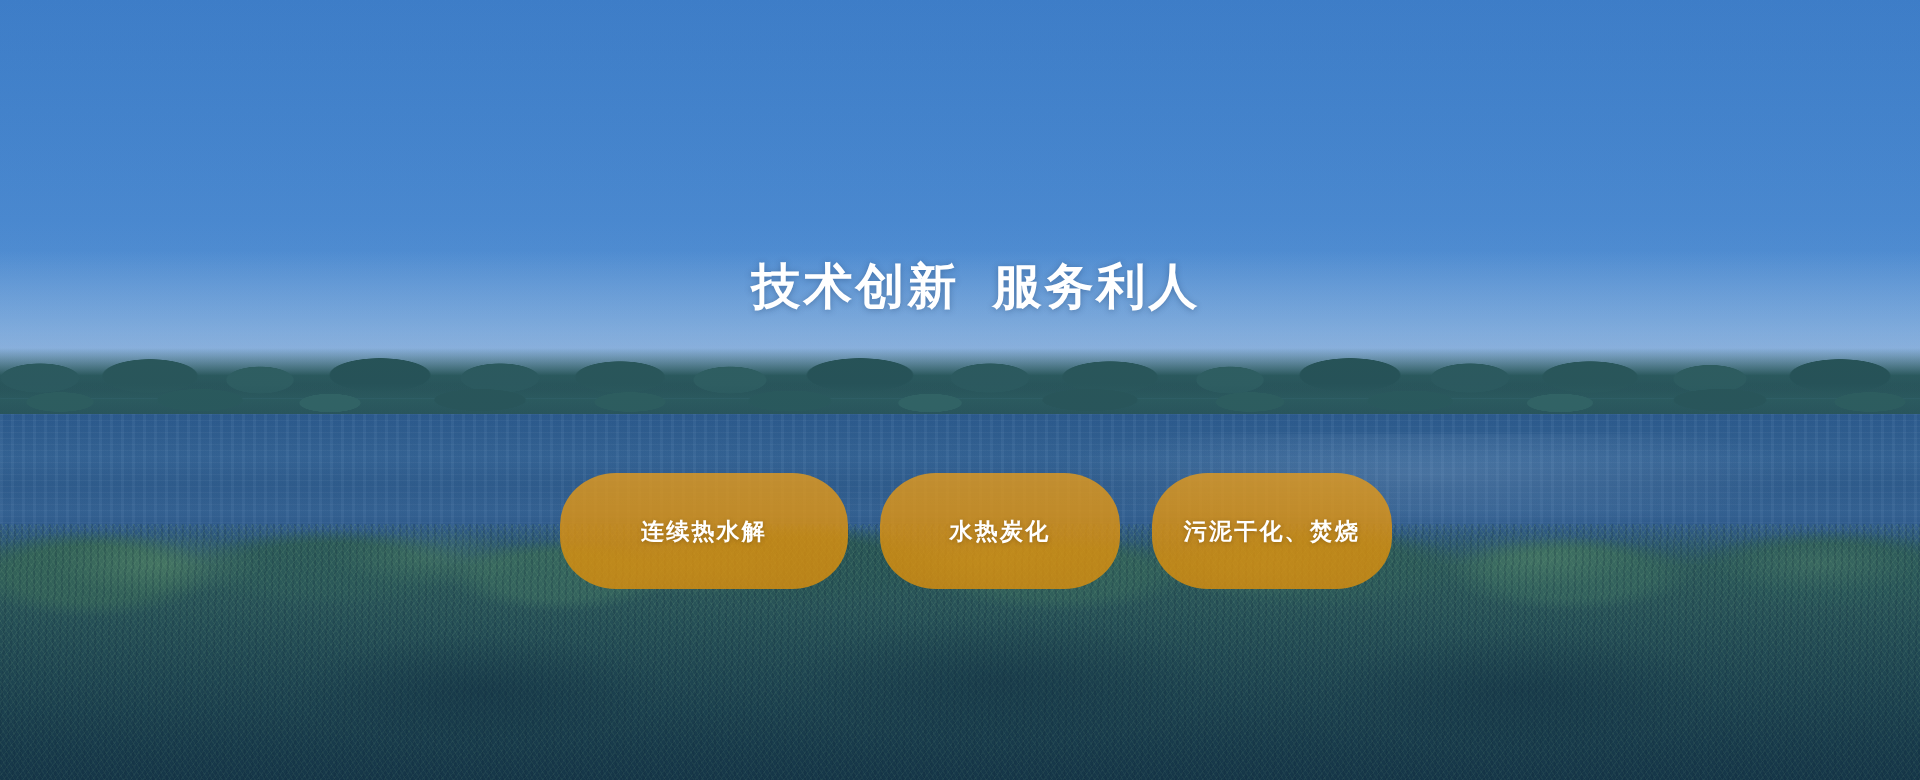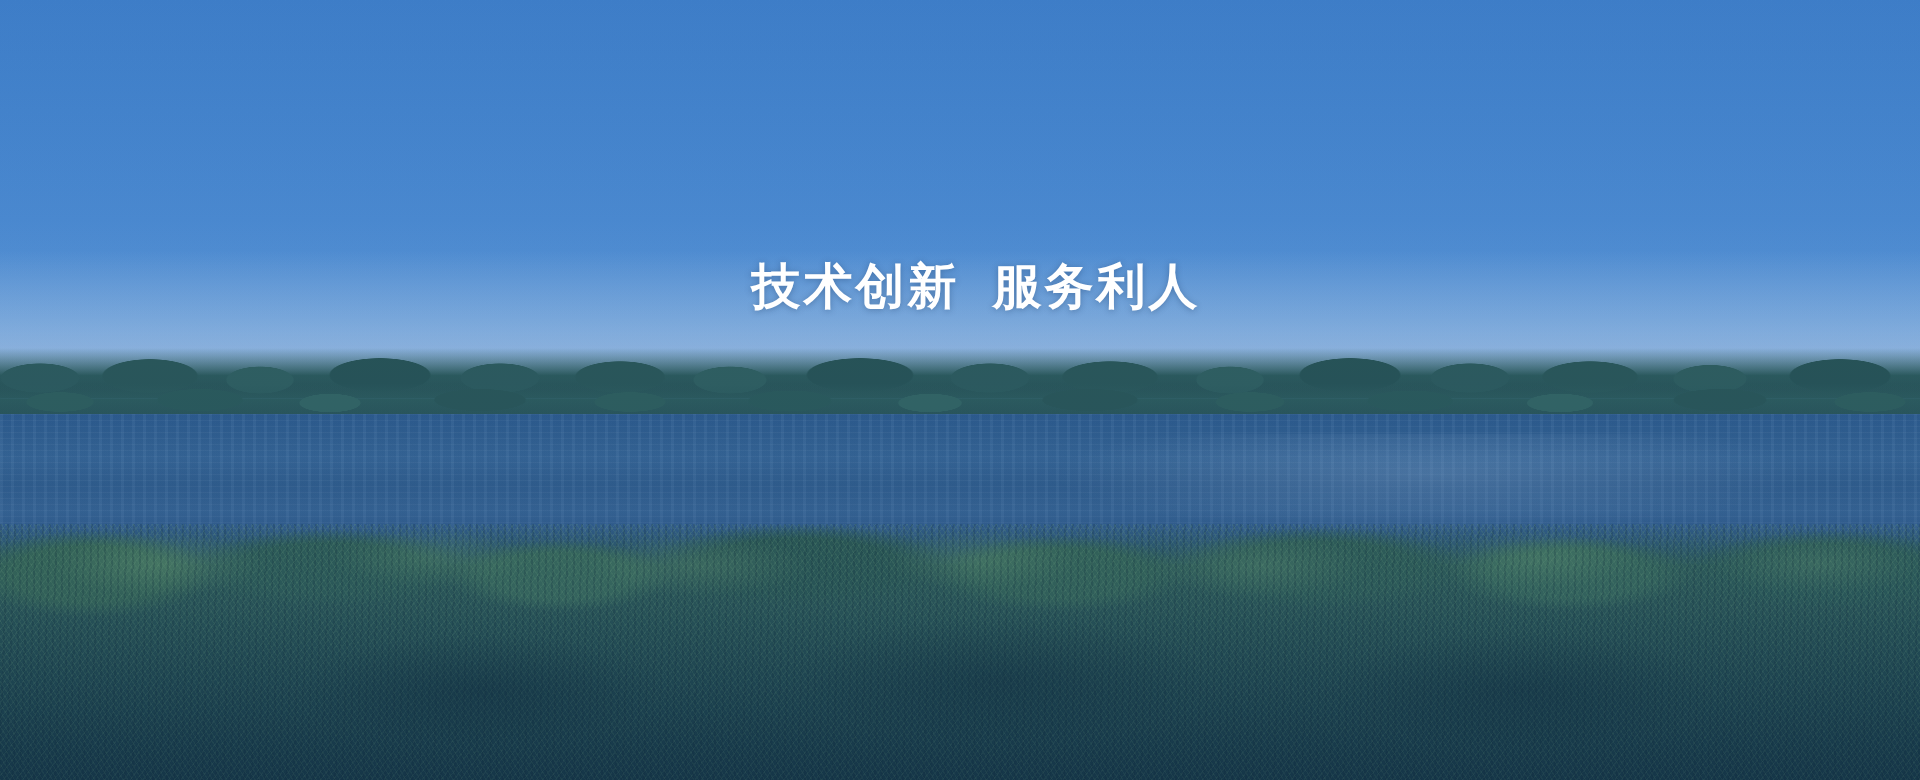--- a/index.html
+++ b/index.html
@@ -353,19 +353,28 @@
 
   <div class="tint"></div>
 
   <div class="content">
 
     <div class="headline">技术创新  服务利人</div>
 
 
     <div class="btn-row">
 
-
-
+      <div class="pill w1">
+        <span class="pill-label">连续热水解</span>
+      </div>
+
+      <div class="pill w2">
+        <span class="pill-label">水热炭化</span>
+      </div>
+
+      <div class="pill w3">
+        <span class="pill-label">污泥干化、焚烧</span>
+      </div>
 
     </div>
   </div>
 
 </div>
 
 </body></html>

